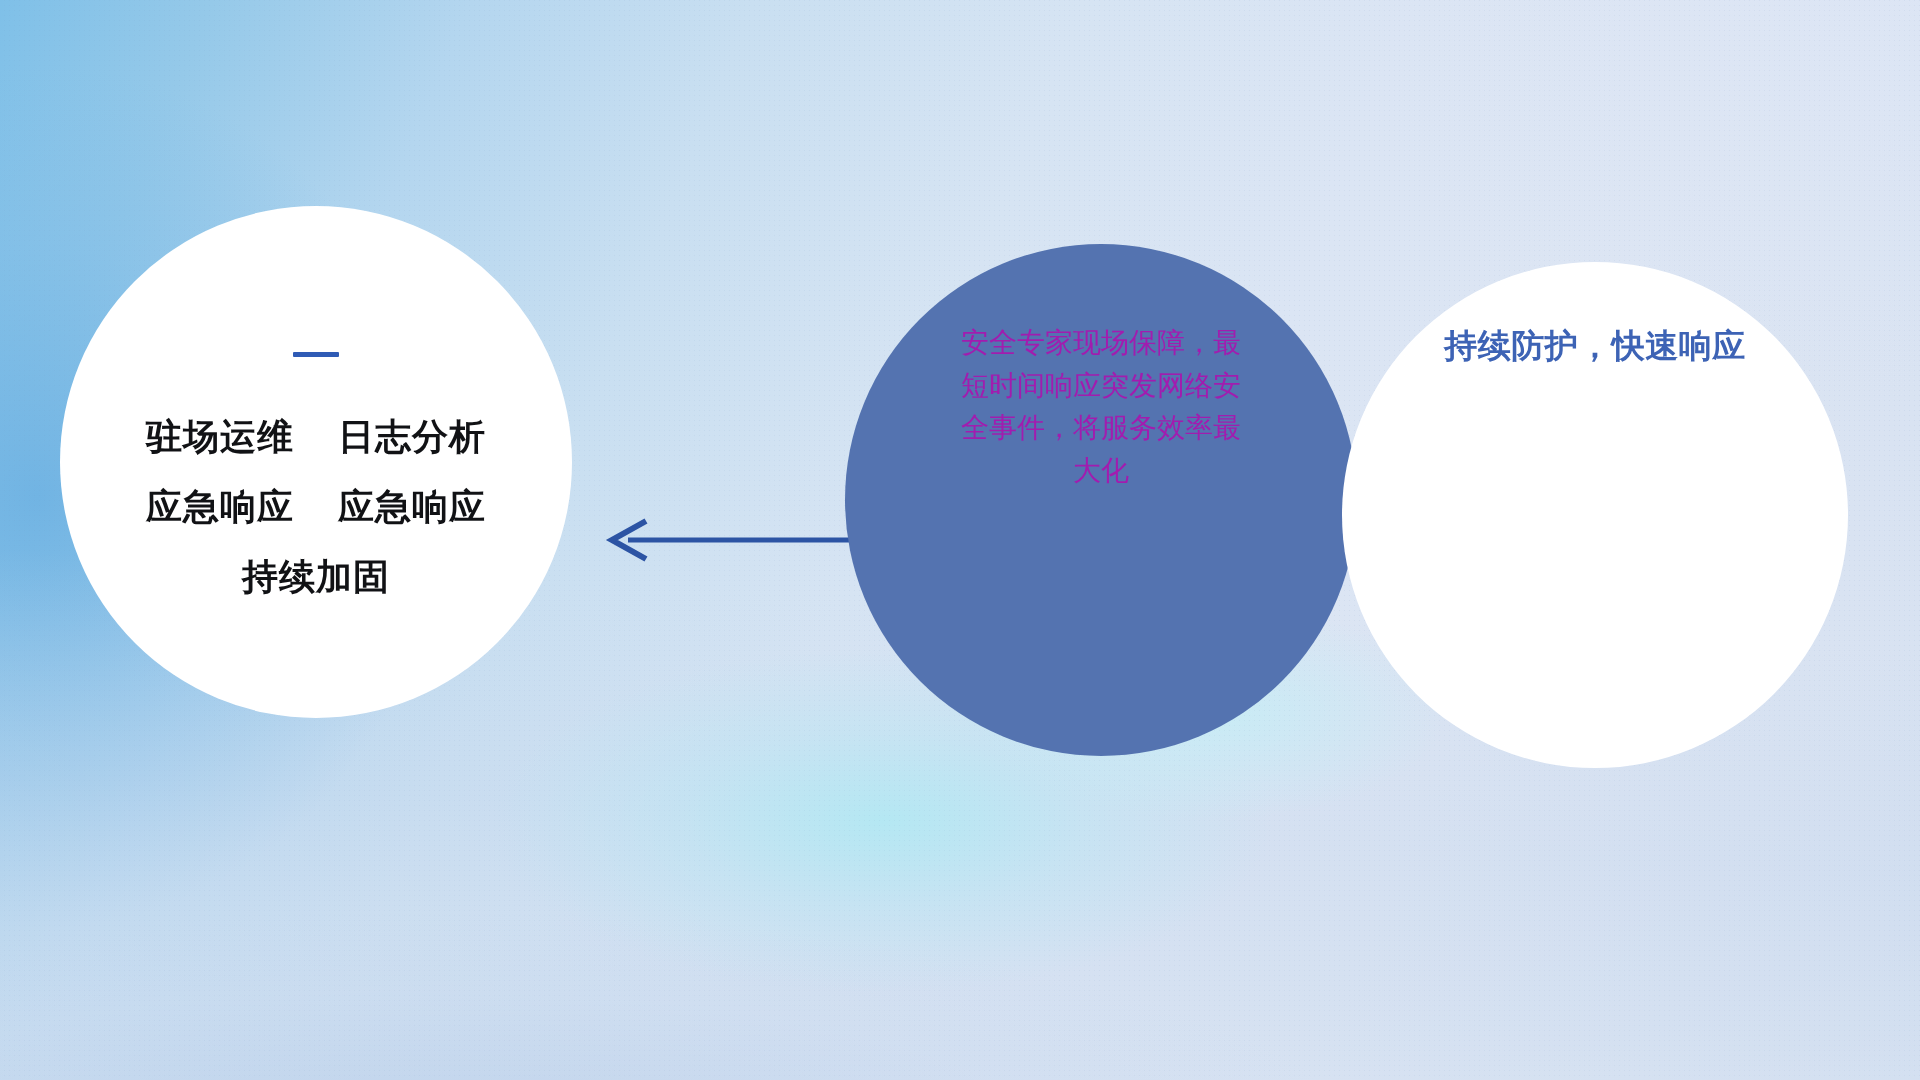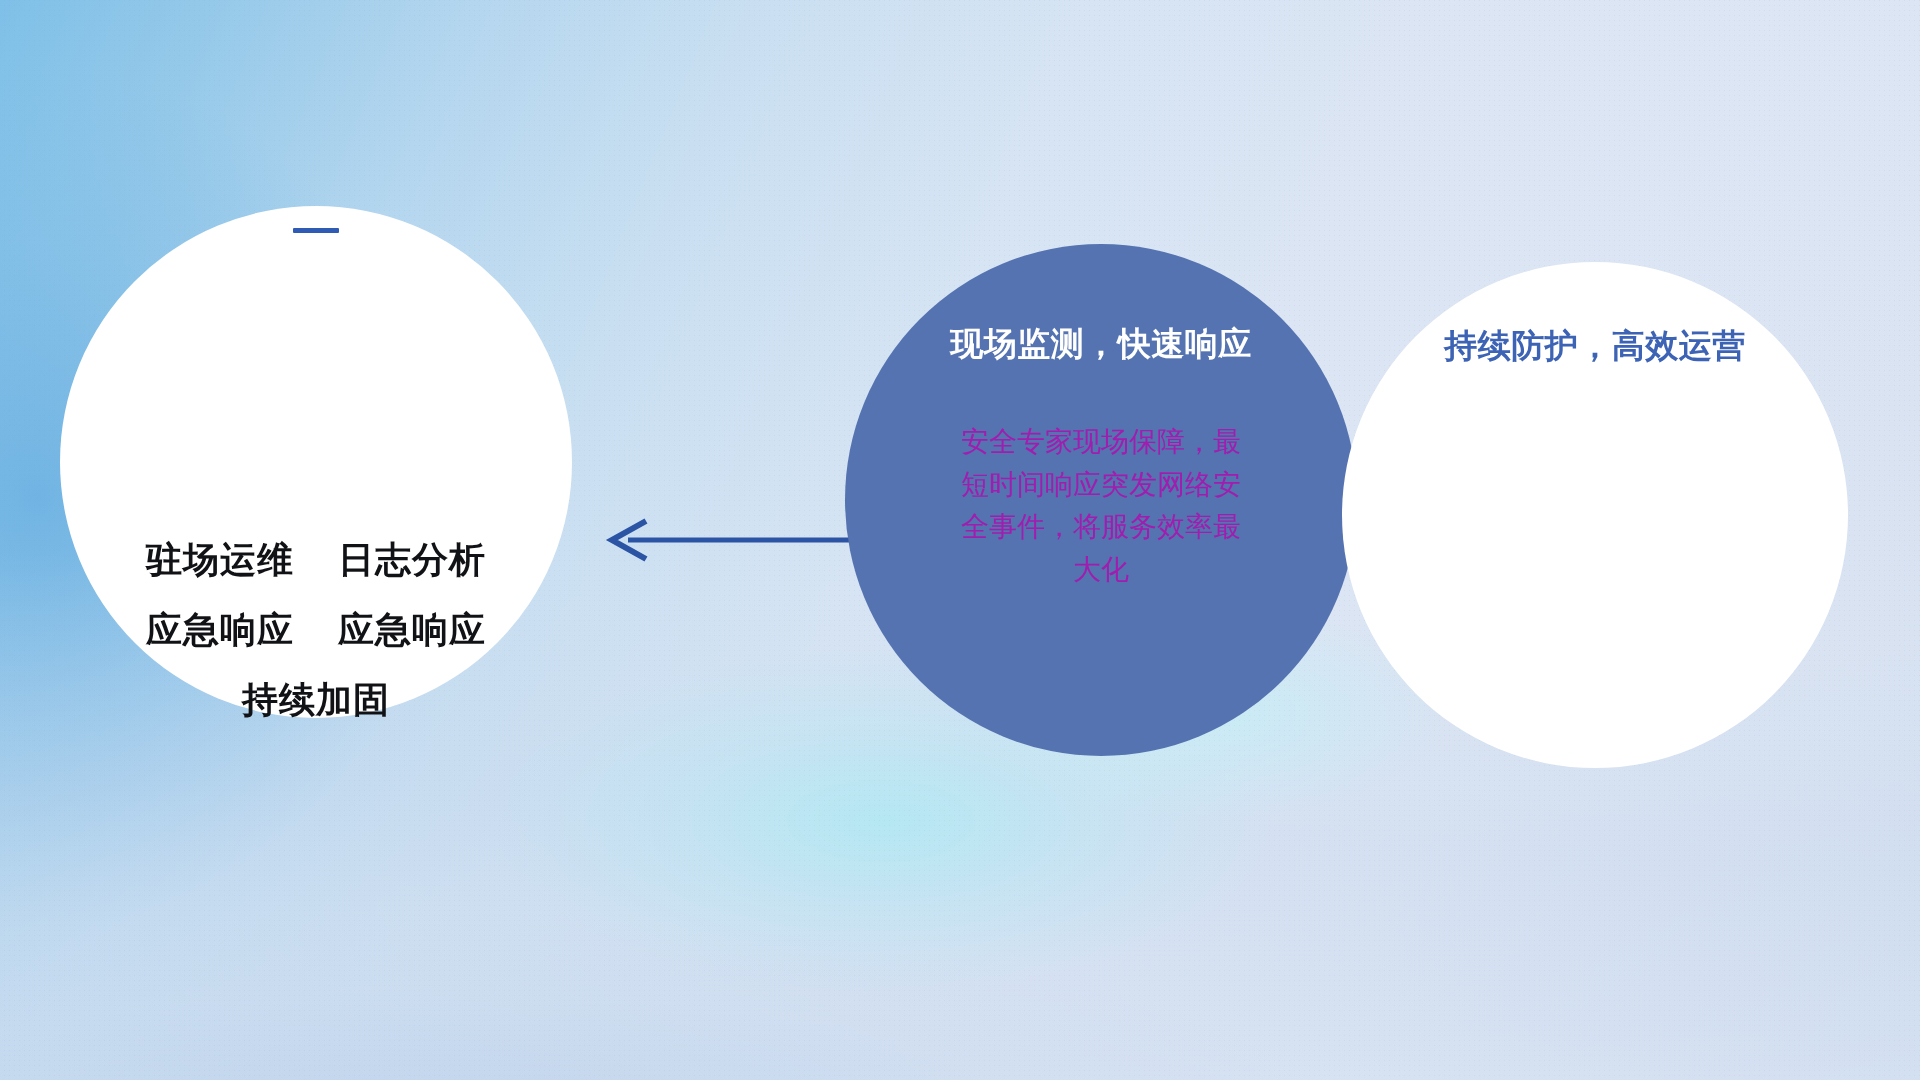--- a/index.html
+++ b/index.html
@@ -85,21 +85,21 @@
     background:#ffffff;
     z-index:4;
   }
 
   
   .left-content {
     position:absolute;
     left:60px; top:206px; width:512px; height:512px;
     z-index:5;
     display:flex; flex-direction:column;
-    align-items:center; justify-content:space-between;
+    align-items:center; justify-content:center;
     padding-top:22px;
   }
   .left-dash {
     width:46px; height:5px;
     background:#2f5bb5;
     border-radius:1px;
     margin-bottom:62px;
   }
   .left-lines { display:flex; flex-direction:column; align-items:center; }
   .left-line {
@@ -187,21 +187,20 @@
   <div class="left-content">
     <div class="left-dash"></div>
     <div class="left-lines">
       <div class="left-line">驻场运维    日志分析</div>
       <div class="left-line">应急响应    应急响应</div>
       <div class="left-line">持续加固</div>
     </div>
   </div>
 
   <div class="mid-content">
-    <div class="mid-title">现场监测，快速响应</div>
     <div class="mid-body">安全专家现场保障，最短时间响应突发网络安全事件，将服务效率最大化</div>
   </div>
 
   <div class="right-content">
-    <div class="right-title">持续防护，高效运营</div>
+    <div class="right-title">持续防护，快速响应</div>
   </div>
 
 </div>
 
 </body></html>

